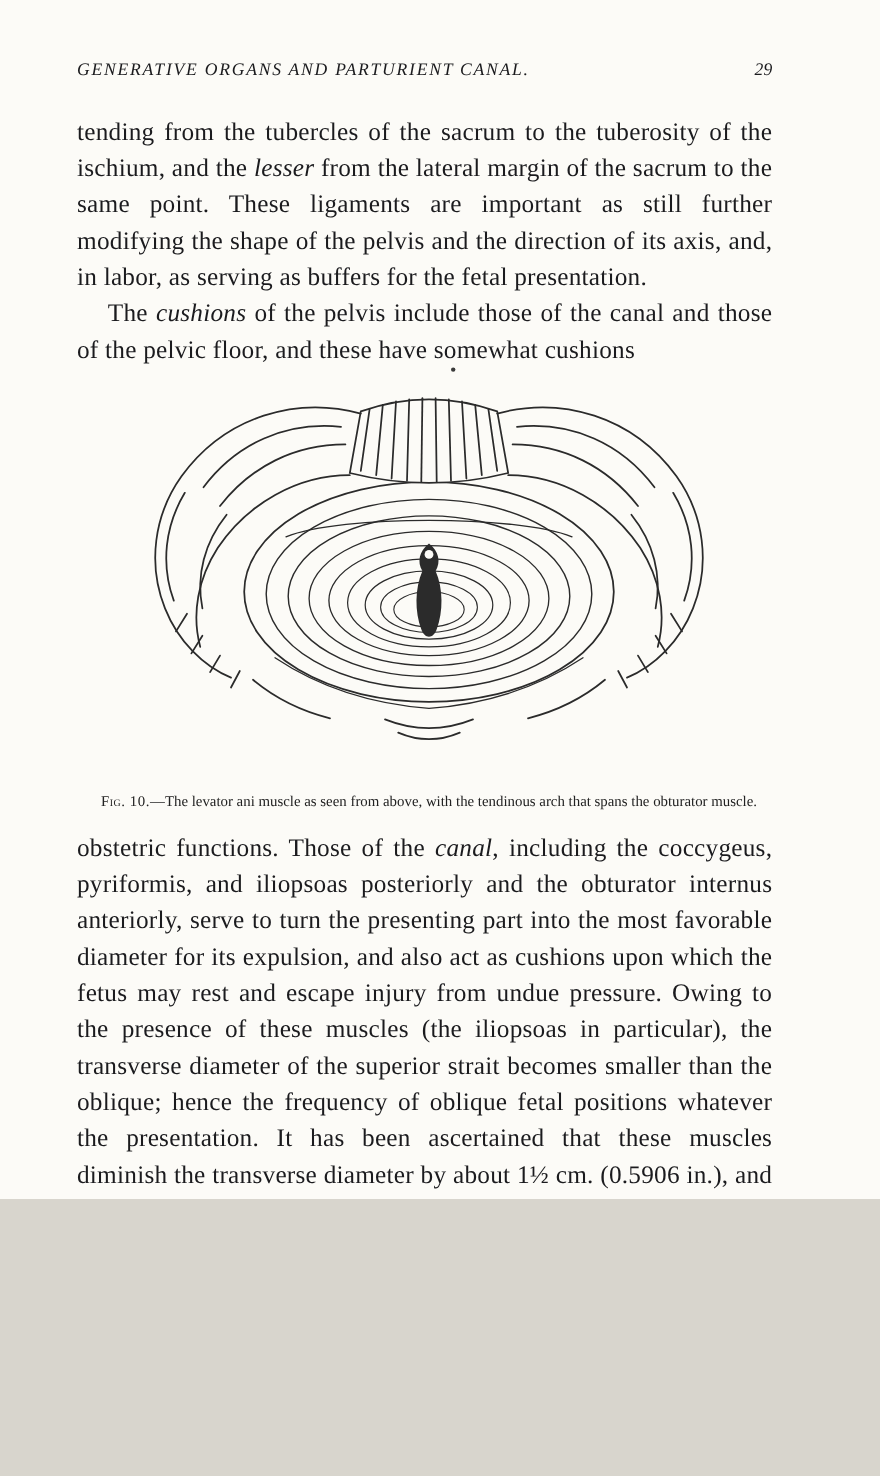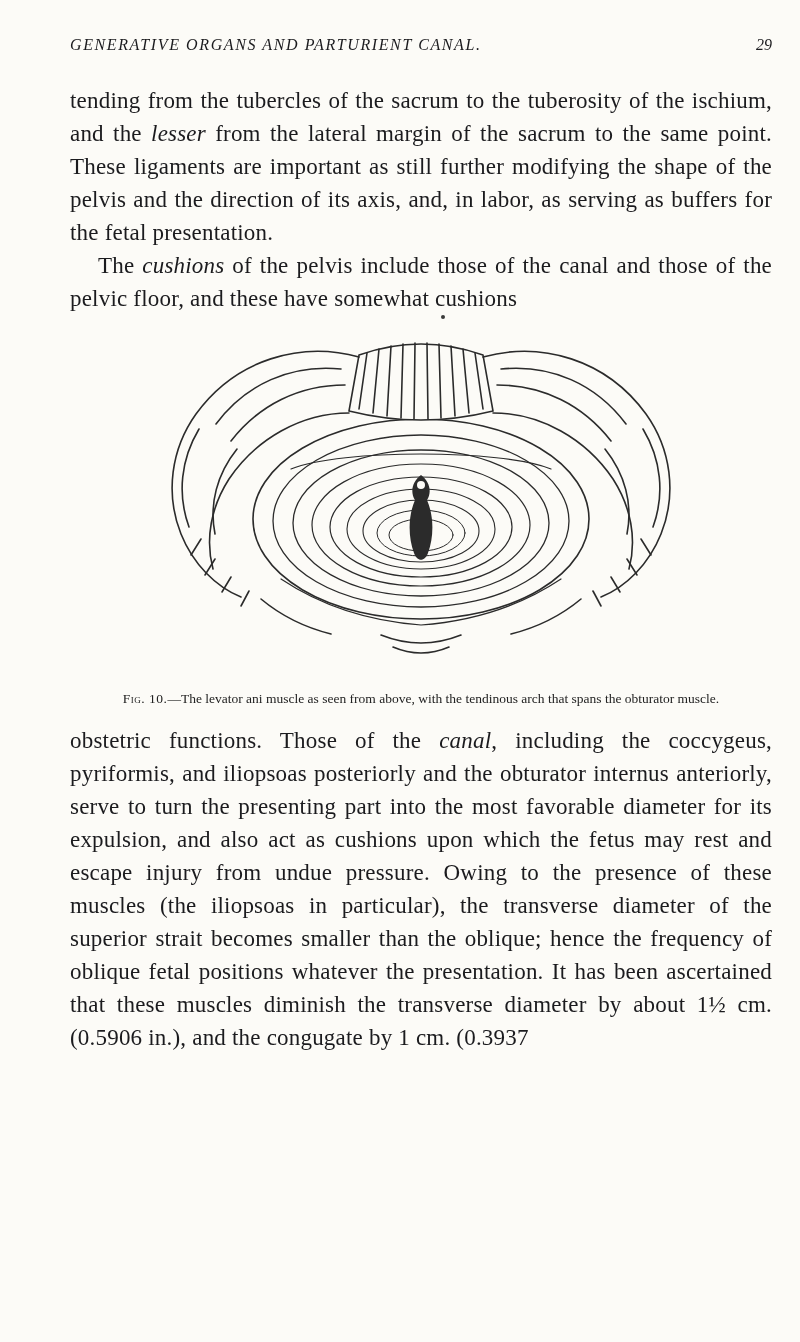--- a/index.html
+++ b/index.html
@@ -1,63 +1,64 @@
 <!DOCTYPE html>
 <html><head>
 <meta charset="utf-8">
 <style>
   html, body { margin: 0; padding: 0; }
   body { background: #d8d5cd; }
   .page {
     position: relative;
     width: 800px;
-    height: 1342px;
+    height: 1090px;
     margin: 0 auto;
     background: #fcfbf7;
     box-sizing: border-box;
-    padding: 36px 28px 30px 70px;
+    padding: 36px 98px 30px 70px;
     font-family: "Liberation Serif", "DejaVu Serif", serif;
     color: #1b1b1e;
     overflow: hidden;
   }
   .running-head {
     display: flex;
     justify-content: space-between;
     align-items: baseline;
     font-style: italic;
     font-size: 16px;
     letter-spacing: 1.6px;
     margin-bottom: 30px;
     white-space: nowrap;
   }
   .running-head .pagenum {
     font-style: italic;
     letter-spacing: 0;
     margin-left: 14px;
+    margin-top: 19px;
   }
   .body-text p {
     font-size: 23px;
     line-height: 33px;
     text-align: justify;
     margin: 0;
     letter-spacing: 0.2px;
   }
   .body-text p.indent { text-indent: 28px; }
   .body-text i { font-style: italic; }
   figure {
     margin: 14px auto 16px auto;
     width: 640px;
     text-align: center;
   }
   .art-wrap { position: relative; width: 560px; margin: 0 auto; }
   figcaption {
     font-size: 13.5px;
     line-height: 19px;
     text-align: center;
-    margin-top: 6px;
+    margin-top: 16px;
     padding: 0 18px;
     color: #222;
   }
   figcaption .figlabel {
     font-variant: small-caps;
     letter-spacing: 0.5px;
   }
   .speck {
     position: absolute;
     width: 4px; height: 4px;

